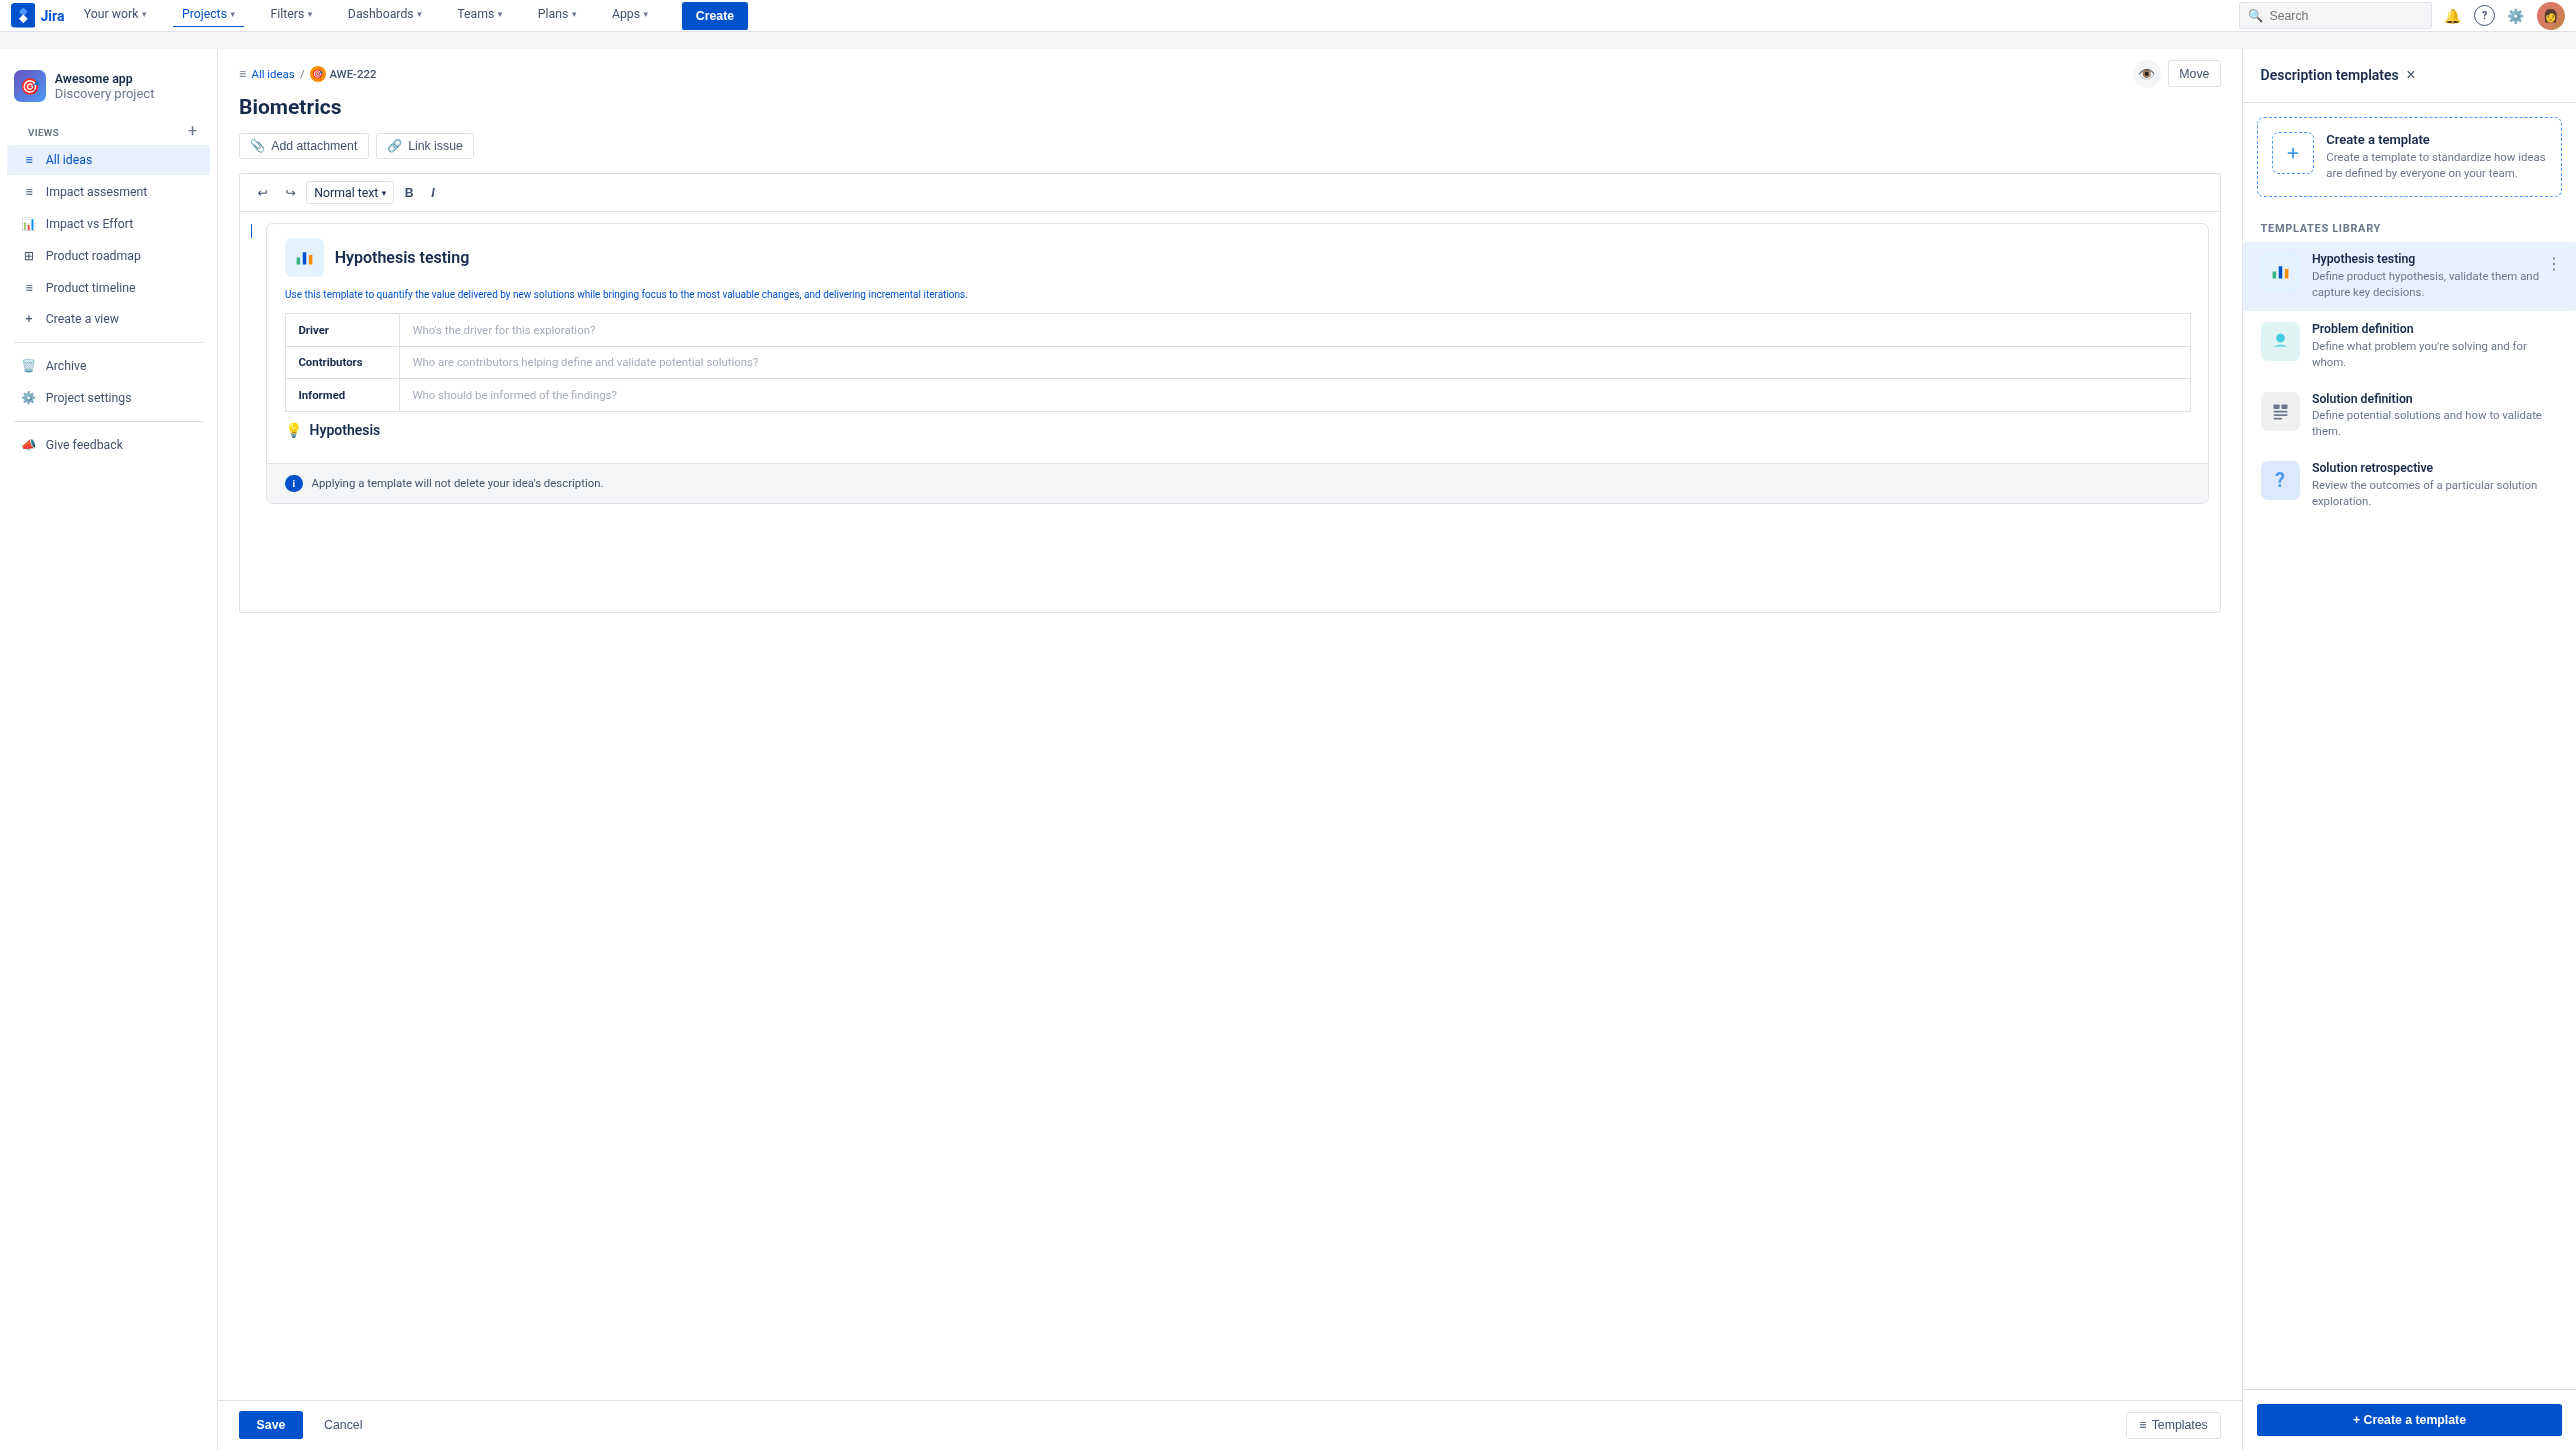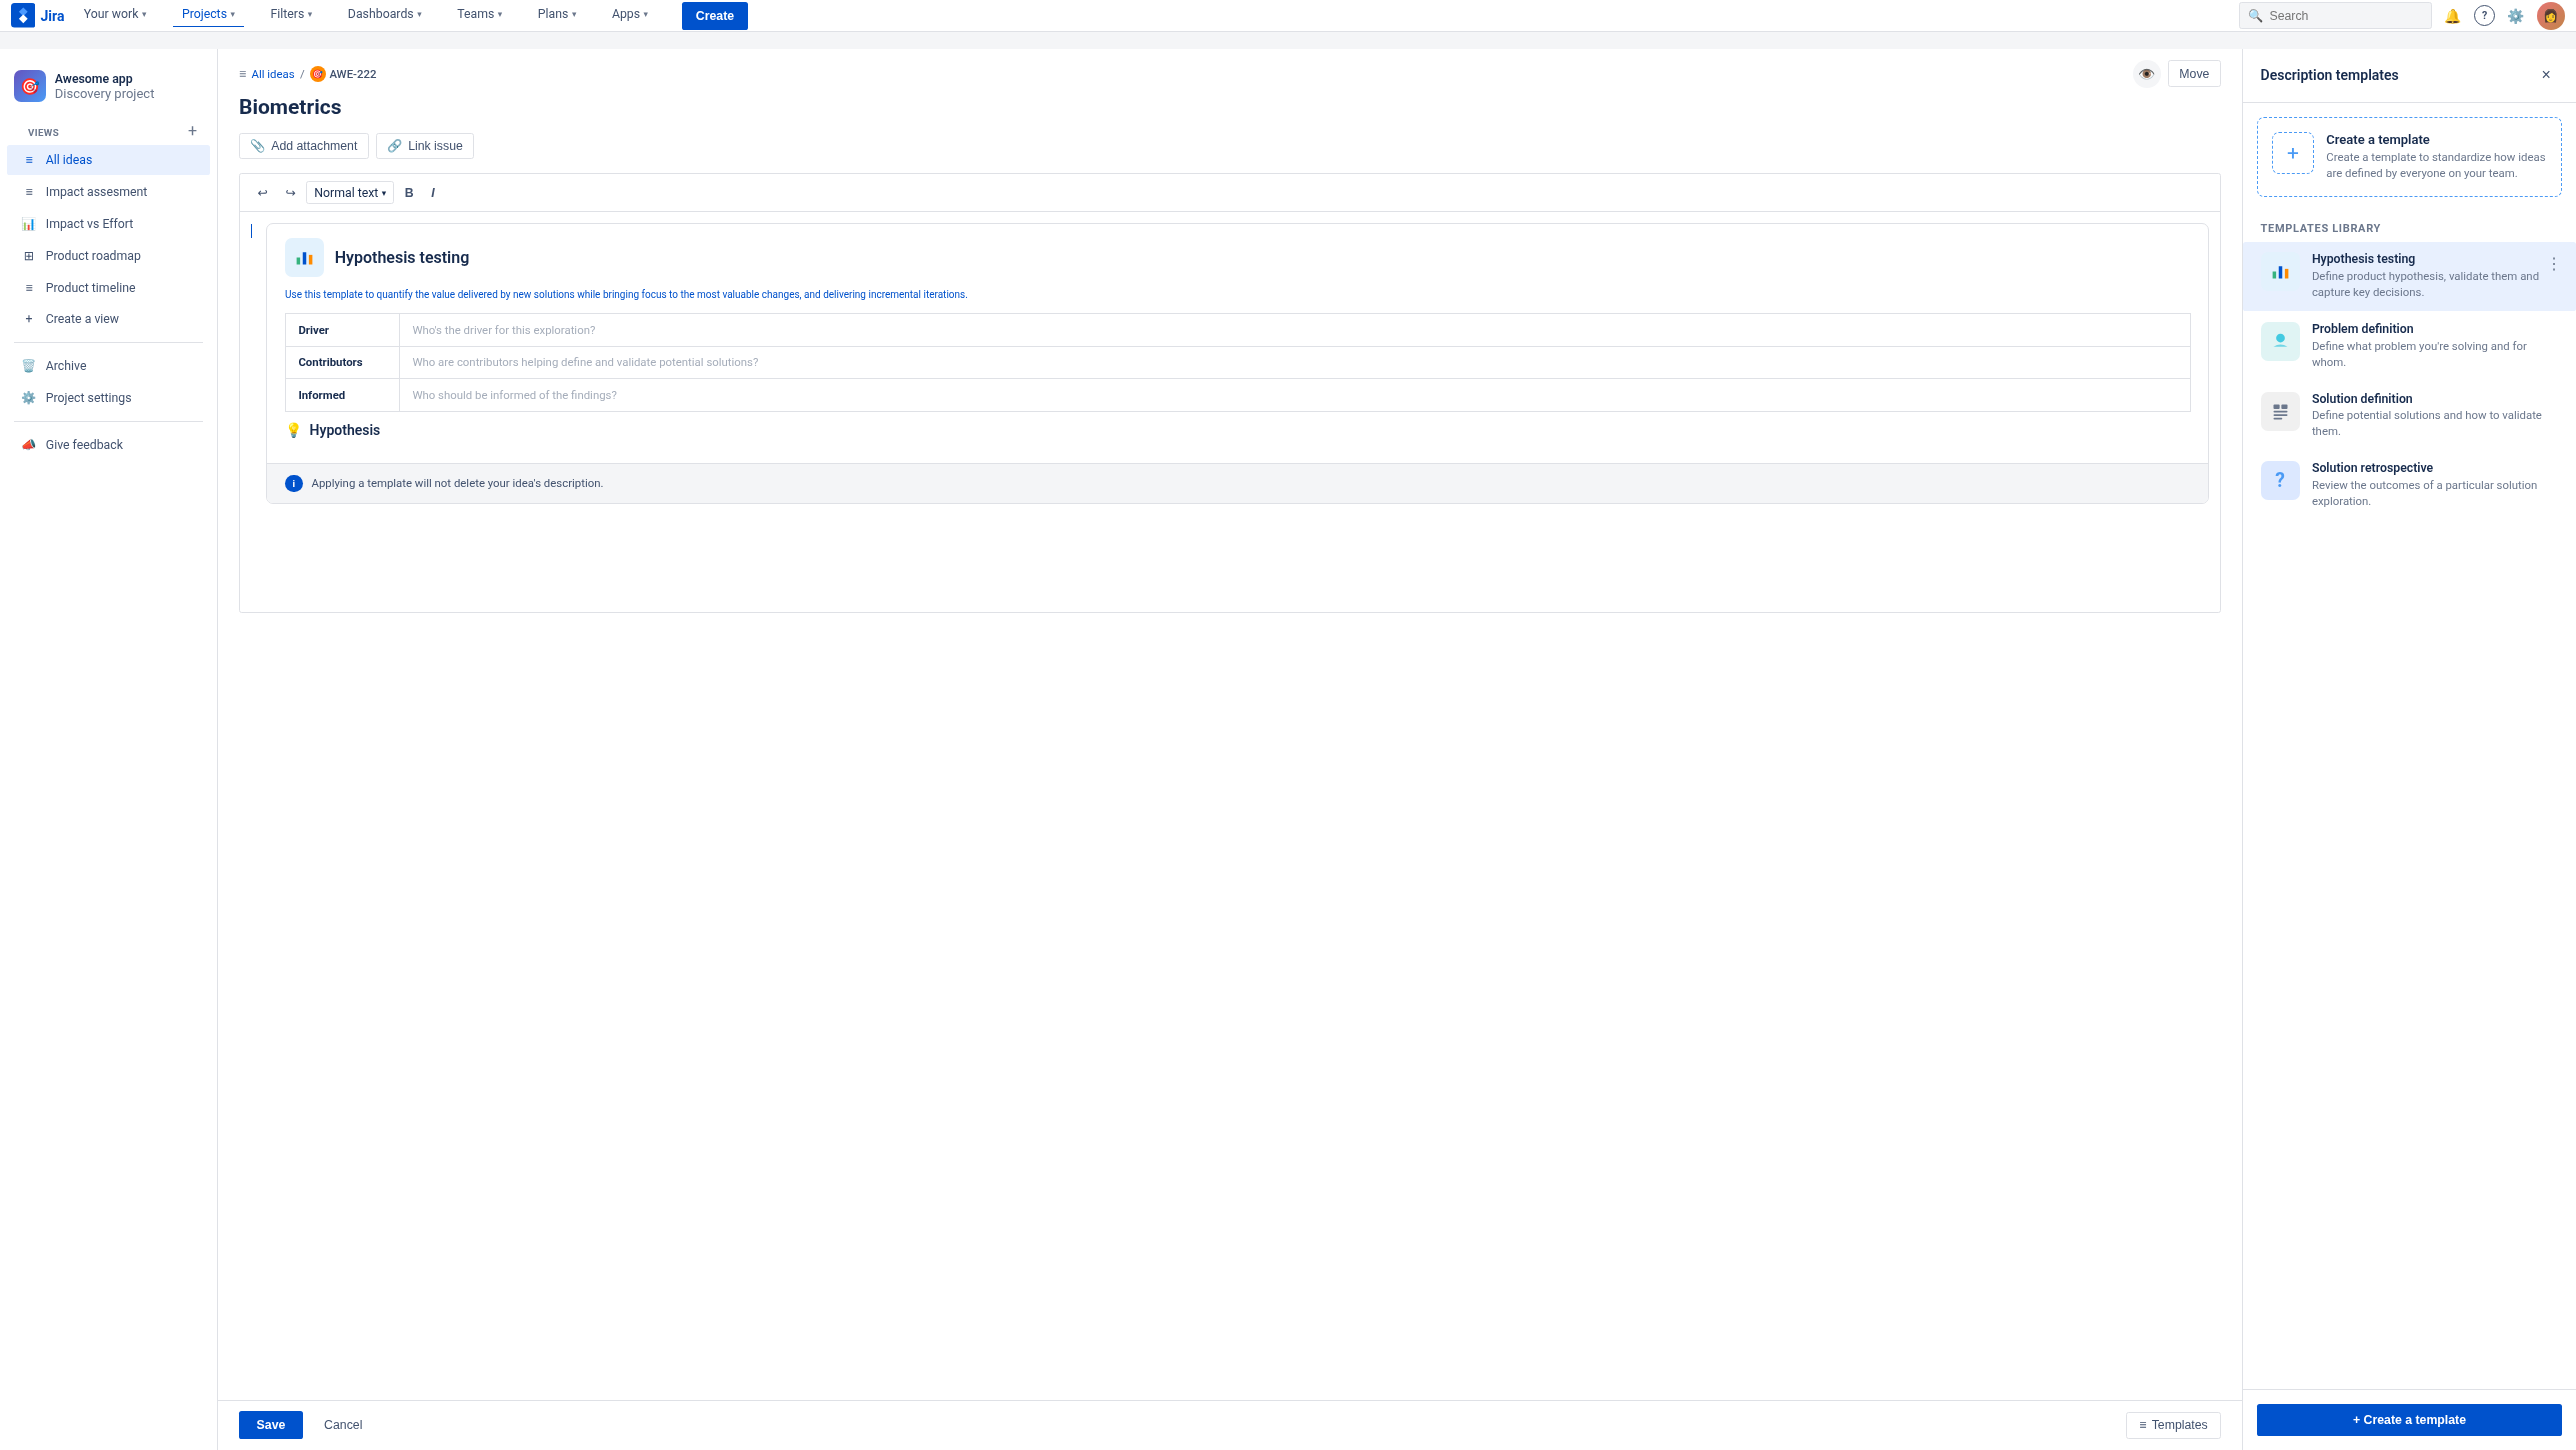--- a/index.html
+++ b/index.html
@@ -83,21 +83,21 @@
     .info-icon { width: 17.6px; height: 17.6px; background: #0052cc; border-radius: 50%; display: flex; align-items: center; justify-content: center; color: #fff; font-size: 9.7px; font-weight: 700; flex-shrink: 0; }
 
     
     .editor-bottom-bar { display: flex; align-items: center; padding: 10.6px 21px; border-top: 0.9px solid #dfe1e6; gap: 10.6px; }
     .save-btn { background: #0052cc; color: #fff; border: none; border-radius: 2.6px; padding: 7px 17.6px; font-size: 12.3px; font-weight: 600; cursor: pointer; }
     .cancel-btn { background: none; border: none; padding: 7px 10.6px; font-size: 12.3px; color: #42526e; cursor: pointer; }
     .templates-btn { margin-left: auto; display: flex; align-items: center; gap: 5.3px; padding: 5.3px 12.3px; border: 0.9px solid #dfe1e6; border-radius: 2.6px; background: #fff; cursor: pointer; font-size: 12.3px; color: #42526e; }
 
     
     .right-panel { width: 334px; background: #fff; border-left: 0.9px solid #dfe1e6; display: flex; flex-direction: column; flex-shrink: 0; overflow-y: auto; }
-    .right-panel-header { display: flex; align-items: center; justify-content: space-between; padding: 14px 17.6px; border-bottom: 0.9px solid #dfe1e6; }
+    .right-panel-header { display: flex; align-items: center; justify-content: flex-start; padding: 14px 17.6px; border-bottom: 0.9px solid #dfe1e6; }
     .right-panel-title { font-size: 14px; font-weight: 600; color: #172b4d; }
     .close-btn { width: 24.6px; height: 24.6px; display: flex; align-items: center; justify-content: center; border: none; background: none; cursor: pointer; color: #42526e; font-size: 16px; border-radius: 2.6px; }
 
     
     .create-template-card { margin: 14px; border: 1.8px dashed #4a9af5; border-radius: 7px; padding: 14px; display: flex; align-items: flex-start; gap: 12.3px; cursor: pointer; }
     .create-template-icon { width: 42px; height: 42px; border: 1.8px dashed #4a9af5; border-radius: 7px; display: flex; align-items: center; justify-content: center; color: #4a9af5; font-size: 21px; flex-shrink: 0; }
     .create-template-info { flex: 1; }
     .create-template-title { font-size: 13px; font-weight: 600; color: #172b4d; margin-bottom: 3.5px; }
     .create-template-desc { font-size: 11.4px; color: #6b778c; line-height: 1.4; }
 

